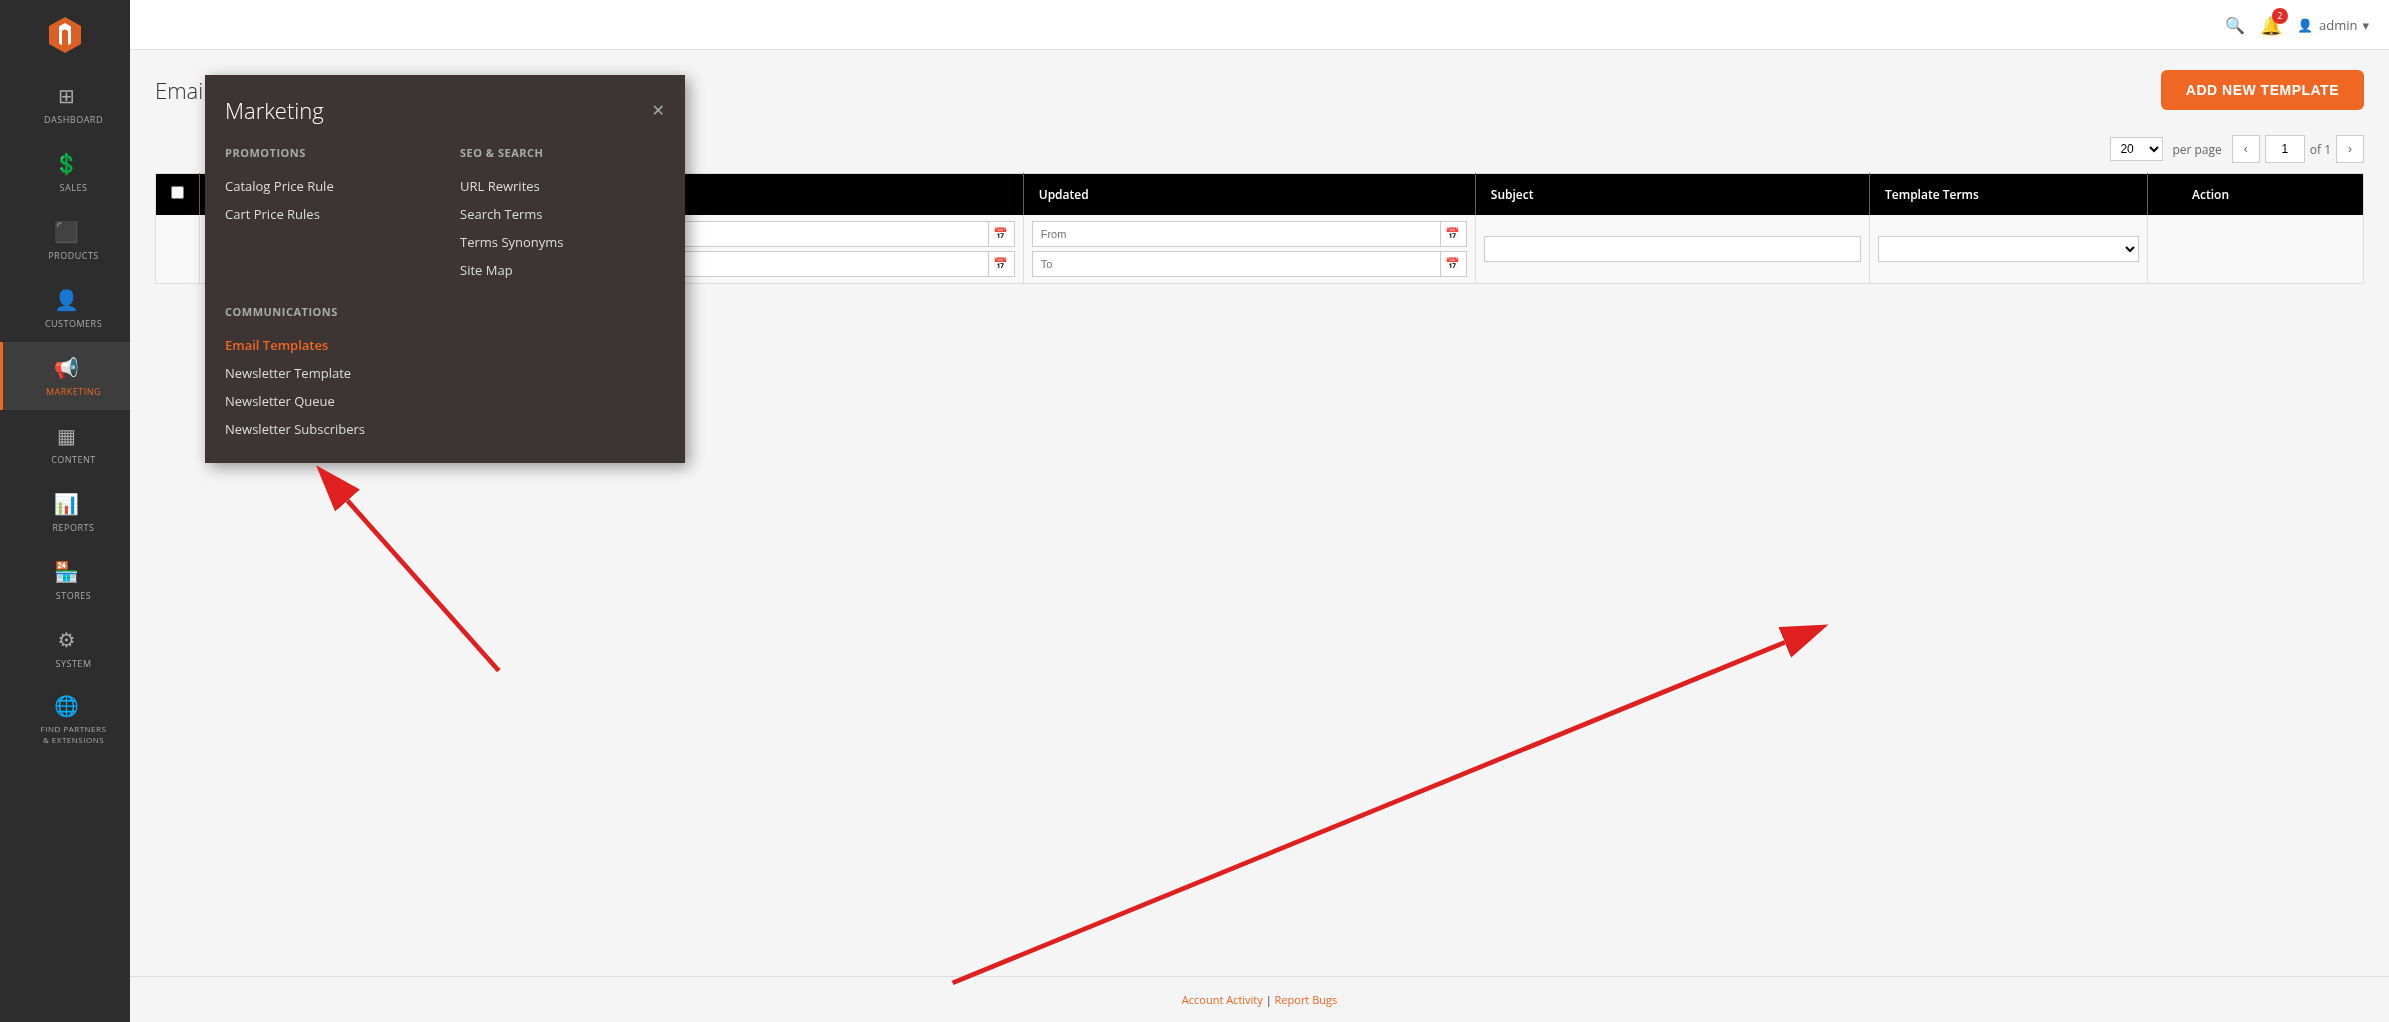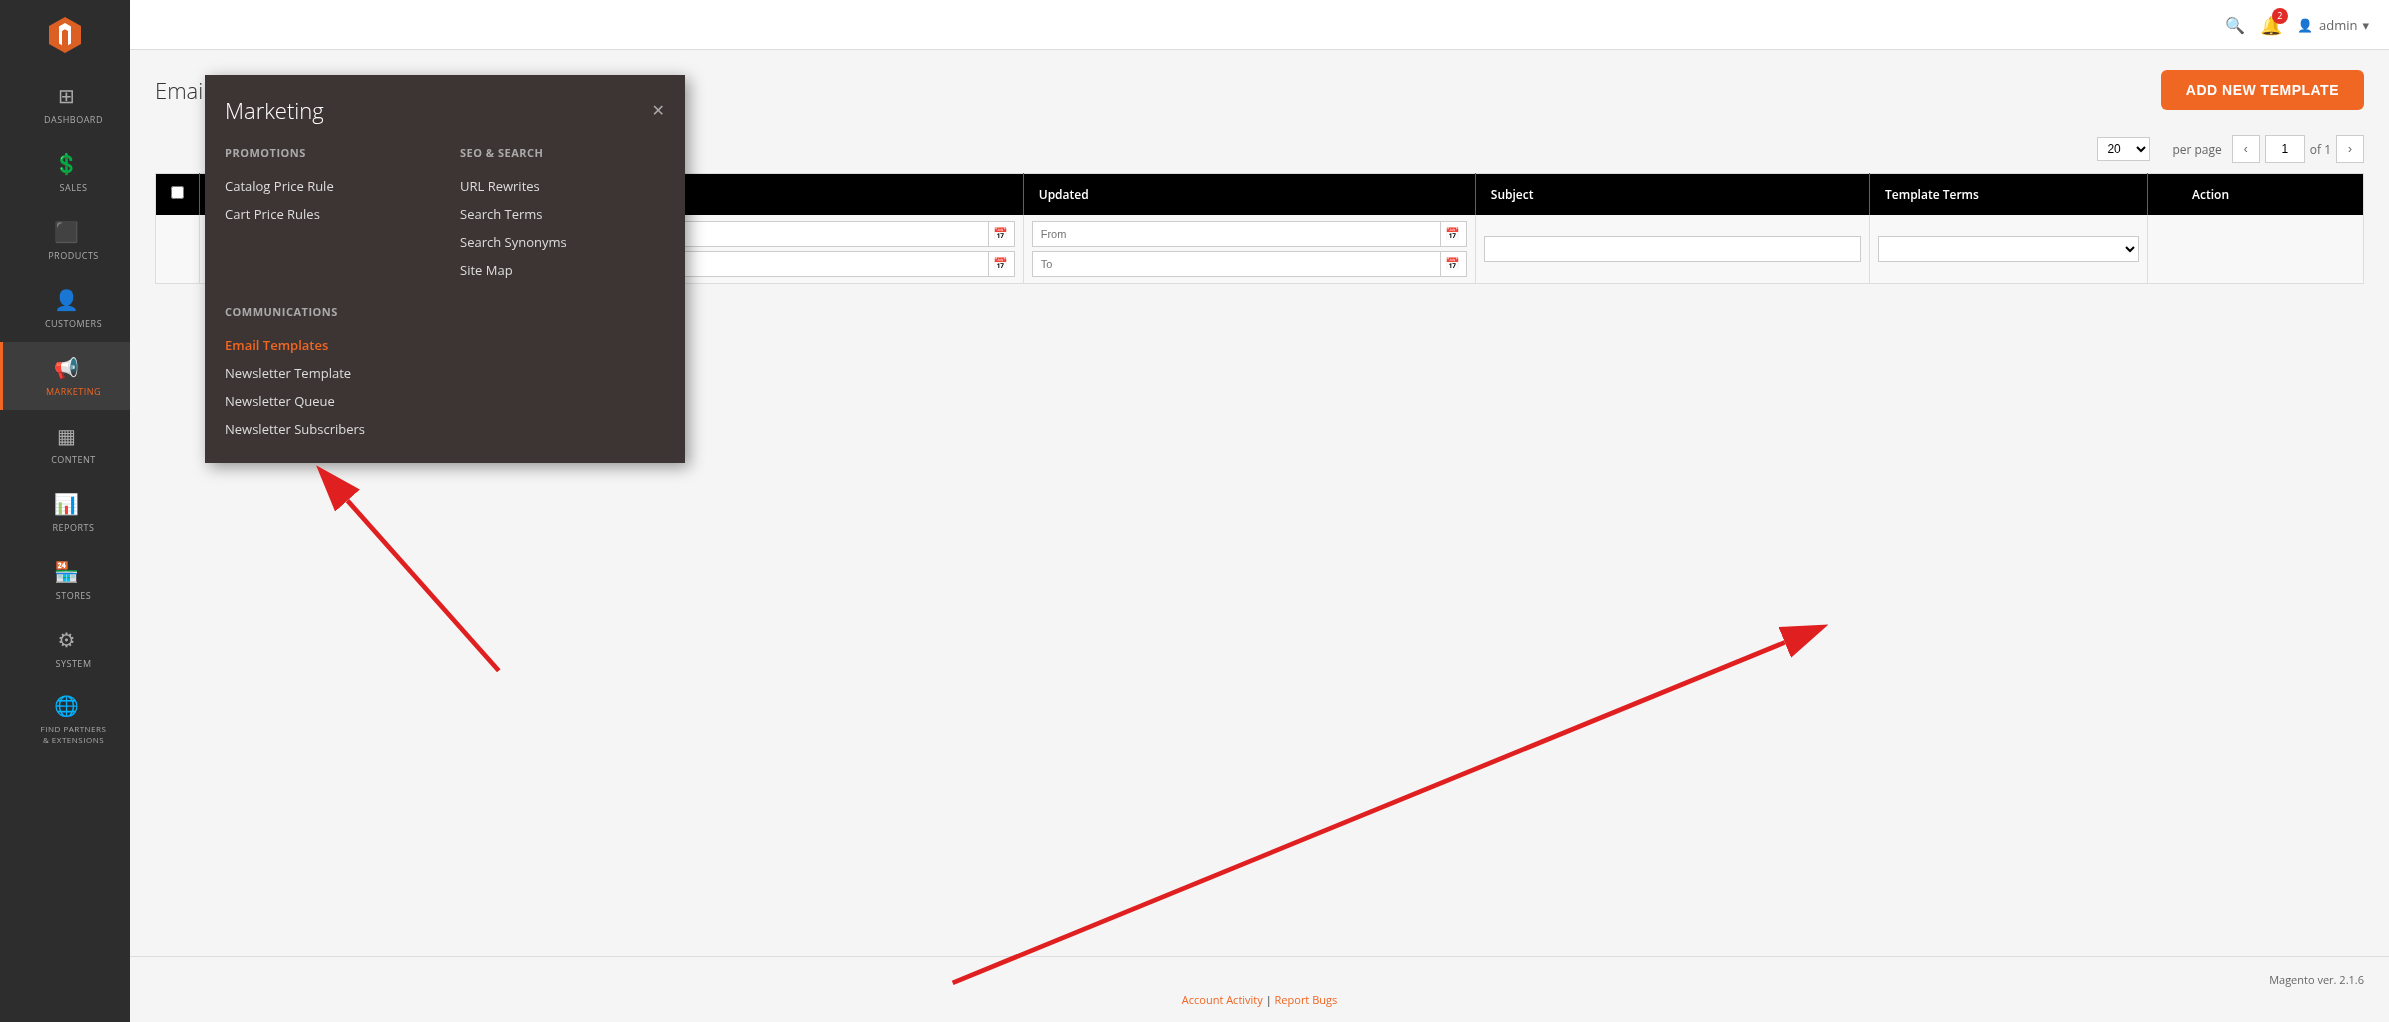--- a/index.html
+++ b/index.html
@@ -171,21 +171,21 @@
       display: flex;
       align-items: center;
       justify-content: flex-end;
       padding: 10px 0;
       gap: 10px;
     }
 
     .per-page-select {
       display: flex;
       align-items: center;
-      gap: 22px;
+      gap: 9px;
       font-size: 12px;
       color: #666;
     }
 
     .per-page-select select {
       border: 1px solid #ccc;
       padding: 3px 5px;
       font-size: 12px;
       background: #fff;
     }
@@ -578,21 +578,20 @@
               </select>
             </td>
             <td></td>
           </tr>
 
         </tbody>
       </table>
     </div>
 
     <div class="page-footer">
-      <div class="footer-version">Magento ver. 2.1.6</div>
       <div class="footer-links">
         <a href="#">Account Activity</a>
         <span> | </span>
         <a href="#">Report Bugs</a>
       </div>
     </div>
 
     <div class="mega-menu-overlay">
       <div class="mega-menu">
         <div class="mega-menu-header">
@@ -603,21 +602,21 @@
         <div class="mega-menu-columns">
           <div class="mega-menu-column">
             <div class="mega-menu-section-title">Promotions</div>
             <a class="mega-menu-item">Catalog Price Rule</a>
             <a class="mega-menu-item">Cart Price Rules</a>
           </div>
           <div class="mega-menu-column">
             <div class="mega-menu-section-title">SEO &amp; Search</div>
             <a class="mega-menu-item">URL Rewrites</a>
             <a class="mega-menu-item">Search Terms</a>
-            <a class="mega-menu-item">Search Synonyms</a>
+            <a class="mega-menu-item">Terms Synonyms</a>
             <a class="mega-menu-item">Site Map</a>
           </div>
         </div>
 
         <div class="mega-menu-separator"></div>
 
         <div class="mega-menu-columns">
           <div class="mega-menu-column">
             <div class="mega-menu-section-title">Communications</div>
             <a class="mega-menu-item highlighted">Email Templates</a>

